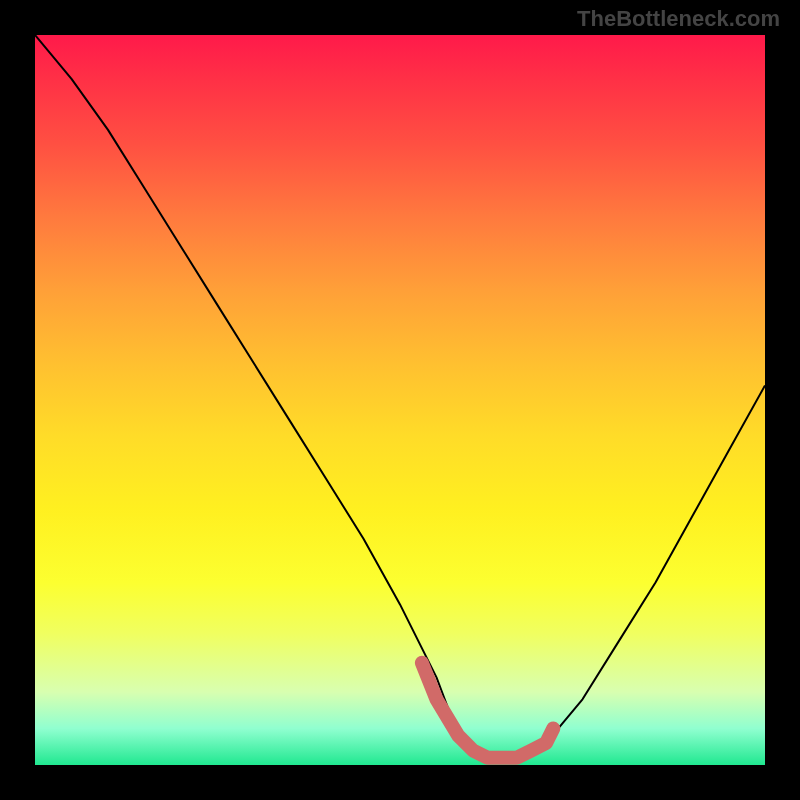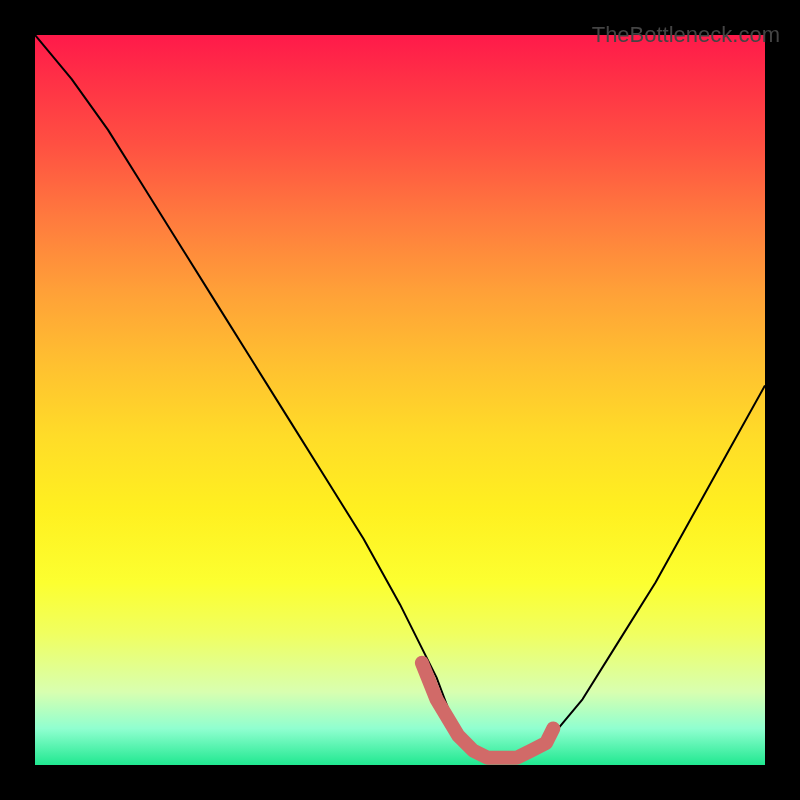--- a/index.html
+++ b/index.html
@@ -1,25 +1,25 @@
 <!DOCTYPE html>
 <html><head>
 <meta charset="utf-8">
 <style>
   * { margin: 0; padding: 0; box-sizing: border-box; }
   html, body { width: 800px; height: 800px; overflow: hidden; }
   body { background: #000; font-family: Arial, sans-serif; position: relative; }
   
   .attribution {
     position: absolute;
-    top: 22px;
+    top: 6px;
     right: 20px;
     color: #444;
     font-size: 22px;
-    font-weight: 400;
+    font-weight: 700;
     z-index: 10;
   }
   
   .plot-area {
     position: absolute;
     left: 35px;
     top: 35px;
     width: 730px;
     height: 730px;
     overflow: hidden;

